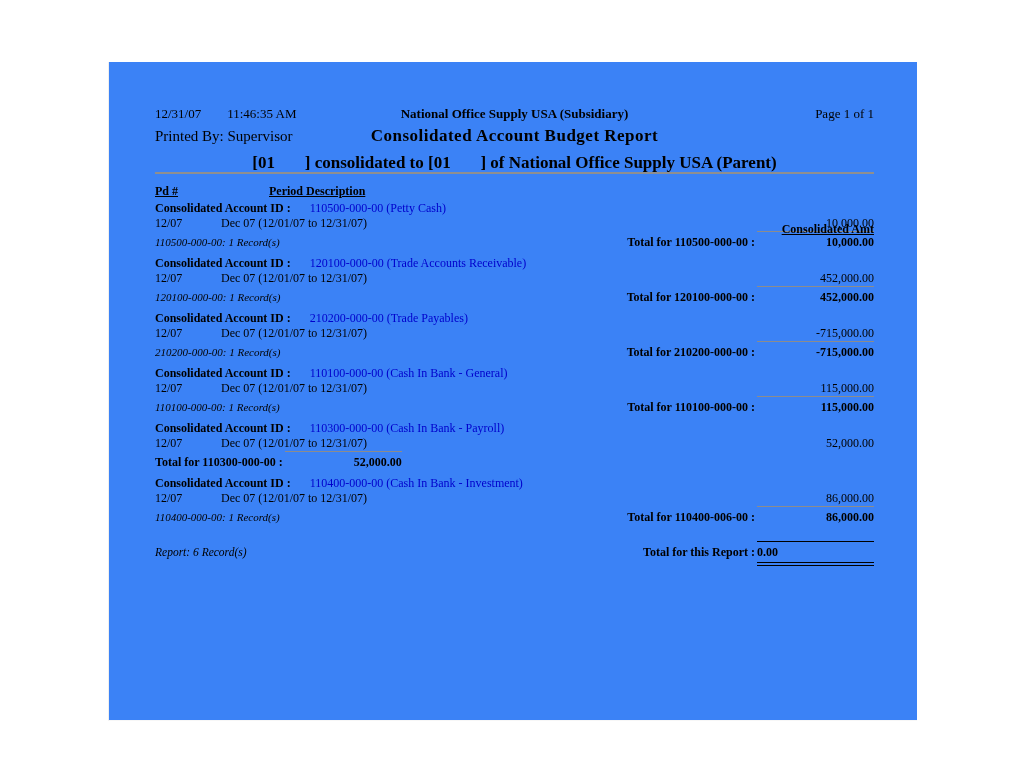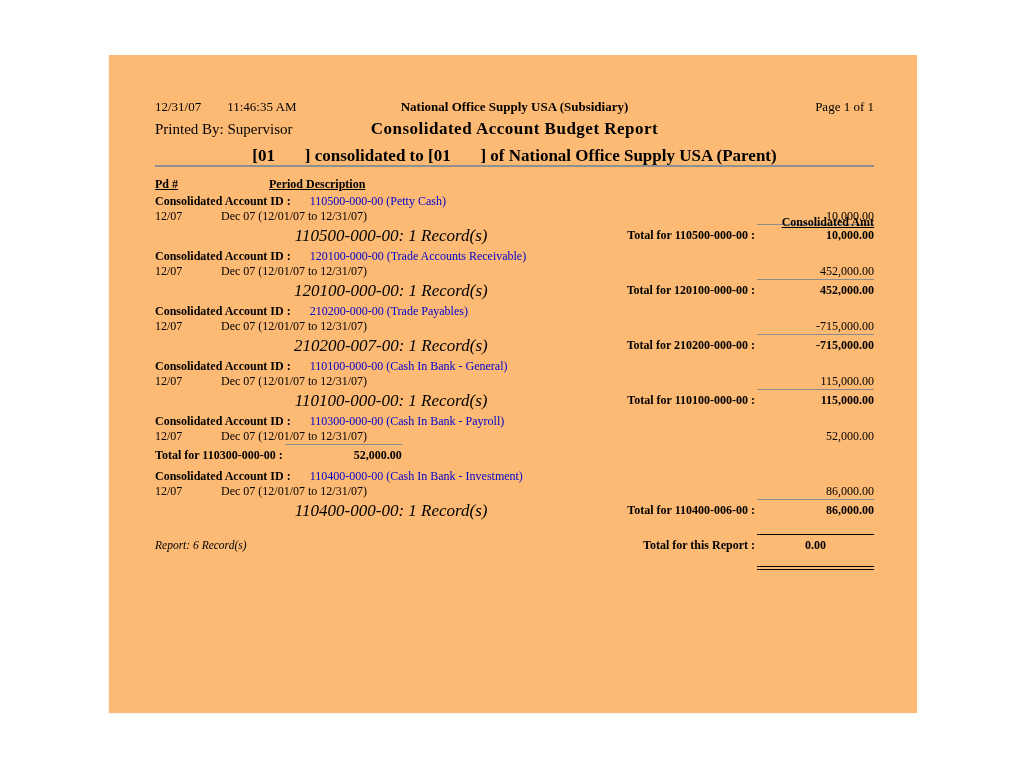--- a/index.html
+++ b/index.html
@@ -8,24 +8,24 @@
     width: 1024px;
     height: 768px;
     background: #ffffff;
     font-family: "Liberation Serif", "DejaVu Serif", serif;
     color: #000;
     overflow: hidden;
   }
   .page {
     position: absolute;
     left: 108px;
-    top: 55px;
+    top: 62px;
     width: 808px;
     height: 658px;
-    background: #fdba74;
+    background: #3b82f6;
     border-left: 1px solid #efefef;
     border-bottom: 1px solid #f7f7f7;
   }
   .content {
     position: absolute;
     left: 46px;
     right: 43px;
     top: 0;
     font-size: 12px;
   }
@@ -60,34 +60,34 @@
   .colhdr .c3 { position: absolute; right: 0; text-decoration: underline; margin-top: 38px; }
   .group { margin-bottom: 6px; }
   .acct-line { height: 15px; line-height: 15px; }
   .acct-line .lbl { font-weight: bold; }
   .acct-line .acct-id { color: #0000CC; margin-left: 16px; }
   .data-row { position: relative; height: 15px; line-height: 15px; }
   .data-row .col-pd   { position: absolute; left: 0; }
   .data-row .col-desc { position: absolute; left: 66px; }
   .data-row .col-amt  { position: absolute; right: 0; }
   .total-row { display: flex; line-height: 15px; }
-  .total-row .records { flex: 1; font-style: italic; font-size: 17px; padding-top: 4px; text-align: center; }
+  .total-row .records { flex: 1; font-style: italic; font-size: 11px; padding-top: 4px; }
   .total-row .total-label { font-weight: bold; padding-top: 4px; }
   .total-row .total-amt {
     width: 117px; margin-left: 2px; text-align: right; font-weight: bold;
     border-top: 1px solid #8c8c8c; padding-top: 3px;
   }
   
   .report-footer { display: flex; line-height: 15px; margin-top: 16px; }
   .report-footer .records { flex: 1; font-style: italic; font-size: 11.5px; padding-top: 4px; }
   .report-footer .total-label { font-weight: bold; padding-top: 4px; }
   .report-footer .total-amt {
-    width: 117px; margin-left: 2px; text-align: center; font-weight: bold;
+    width: 117px; margin-left: 2px; text-align: left; font-weight: bold;
     border-top: 1px solid #000; border-bottom: 4px double #000;
-    padding-top: 3px; padding-bottom: 13px;
+    padding-top: 3px; padding-bottom: 2px;
   }
 </style>
 </head>
 <body>
 
 <div class="page">
   <div class="content">
 
     <div class="hdr1">
       <span class="left"><span class="date">12/31/07</span><span class="time">11:46:35 AM</span></span>
@@ -147,21 +147,21 @@
         <div class="acct-line">
           <span class="lbl">Consolidated Account ID :</span>
           <span class="acct-id">210200-000-00 (Trade Payables)</span>
         </div>
         <div class="data-row">
           <span class="col-pd">12/07</span>
           <span class="col-desc">Dec 07 (12/01/07 to 12/31/07)</span>
           <span class="col-amt">-715,000.00</span>
         </div>
         <div class="total-row">
-          <span class="records">210200-007-00: 1 Record(s)</span>
+          <span class="records">210200-000-00: 1 Record(s)</span>
           <span class="total-label">Total for 210200-000-00 :</span>
           <span class="total-amt">-715,000.00</span>
         </div>
       </section>
 
       <section class="group">
         <div class="acct-line">
           <span class="lbl">Consolidated Account ID :</span>
           <span class="acct-id">110100-000-00 (Cash In Bank - General)</span>
         </div>

